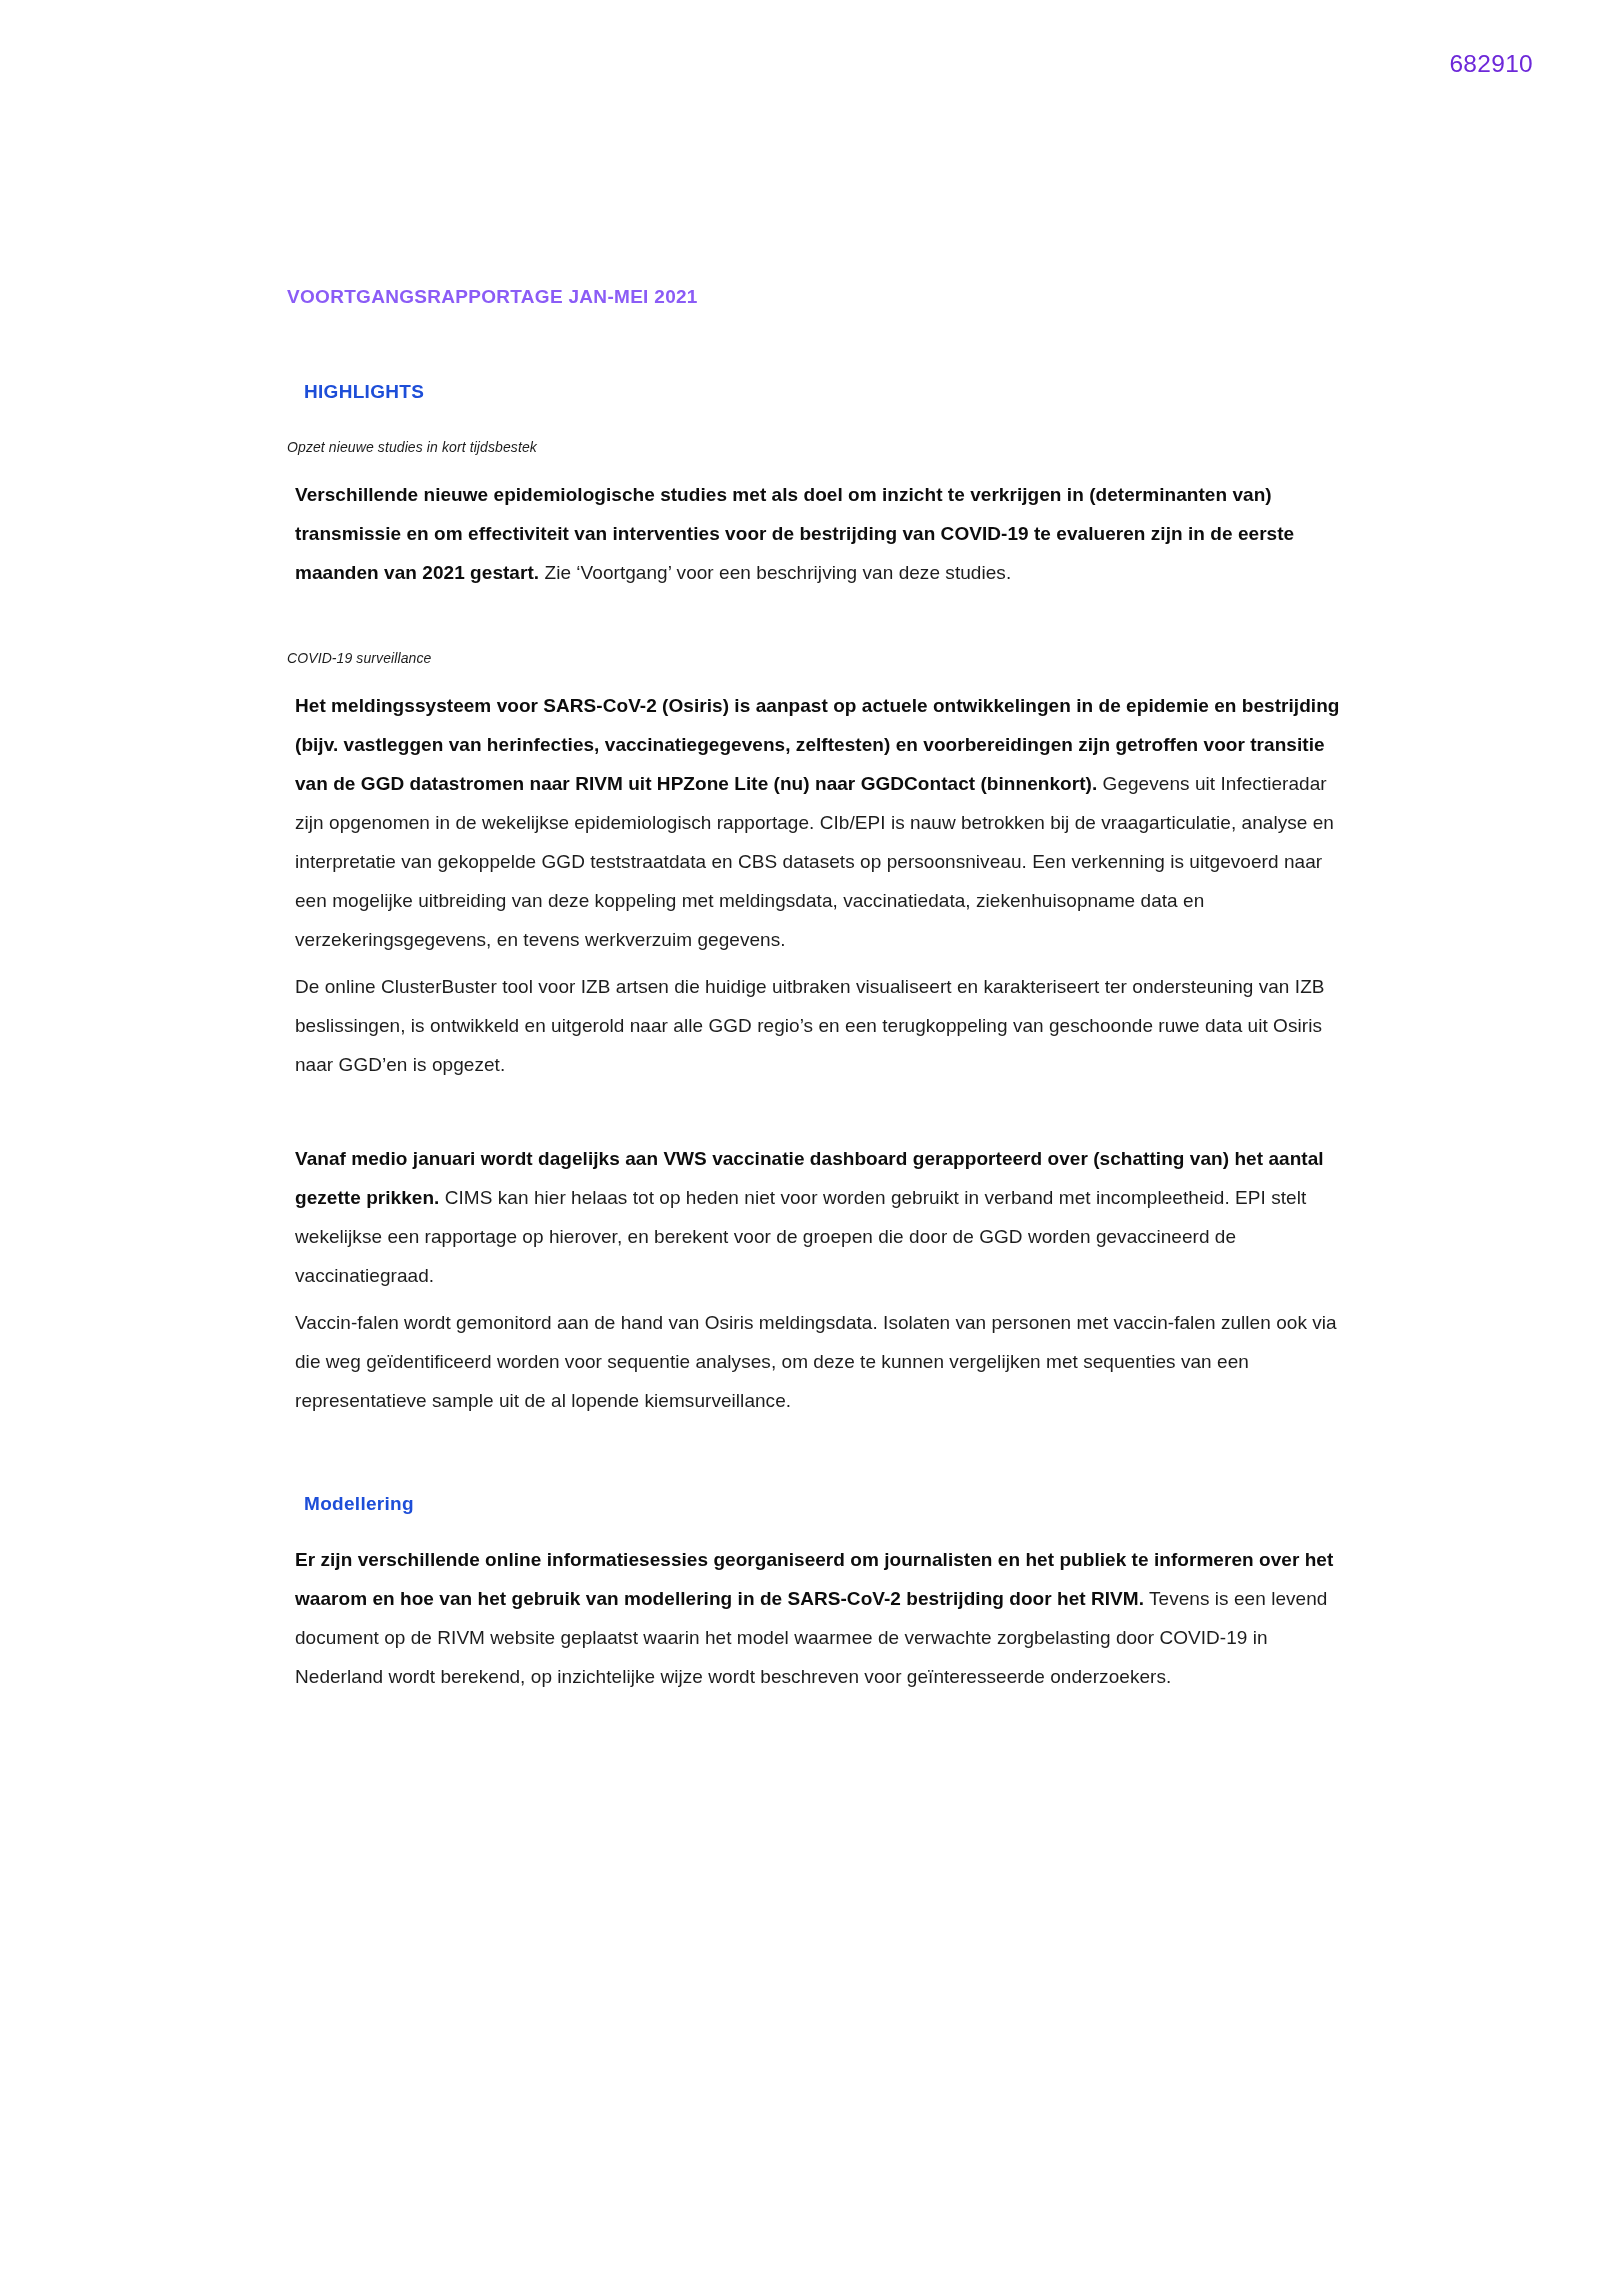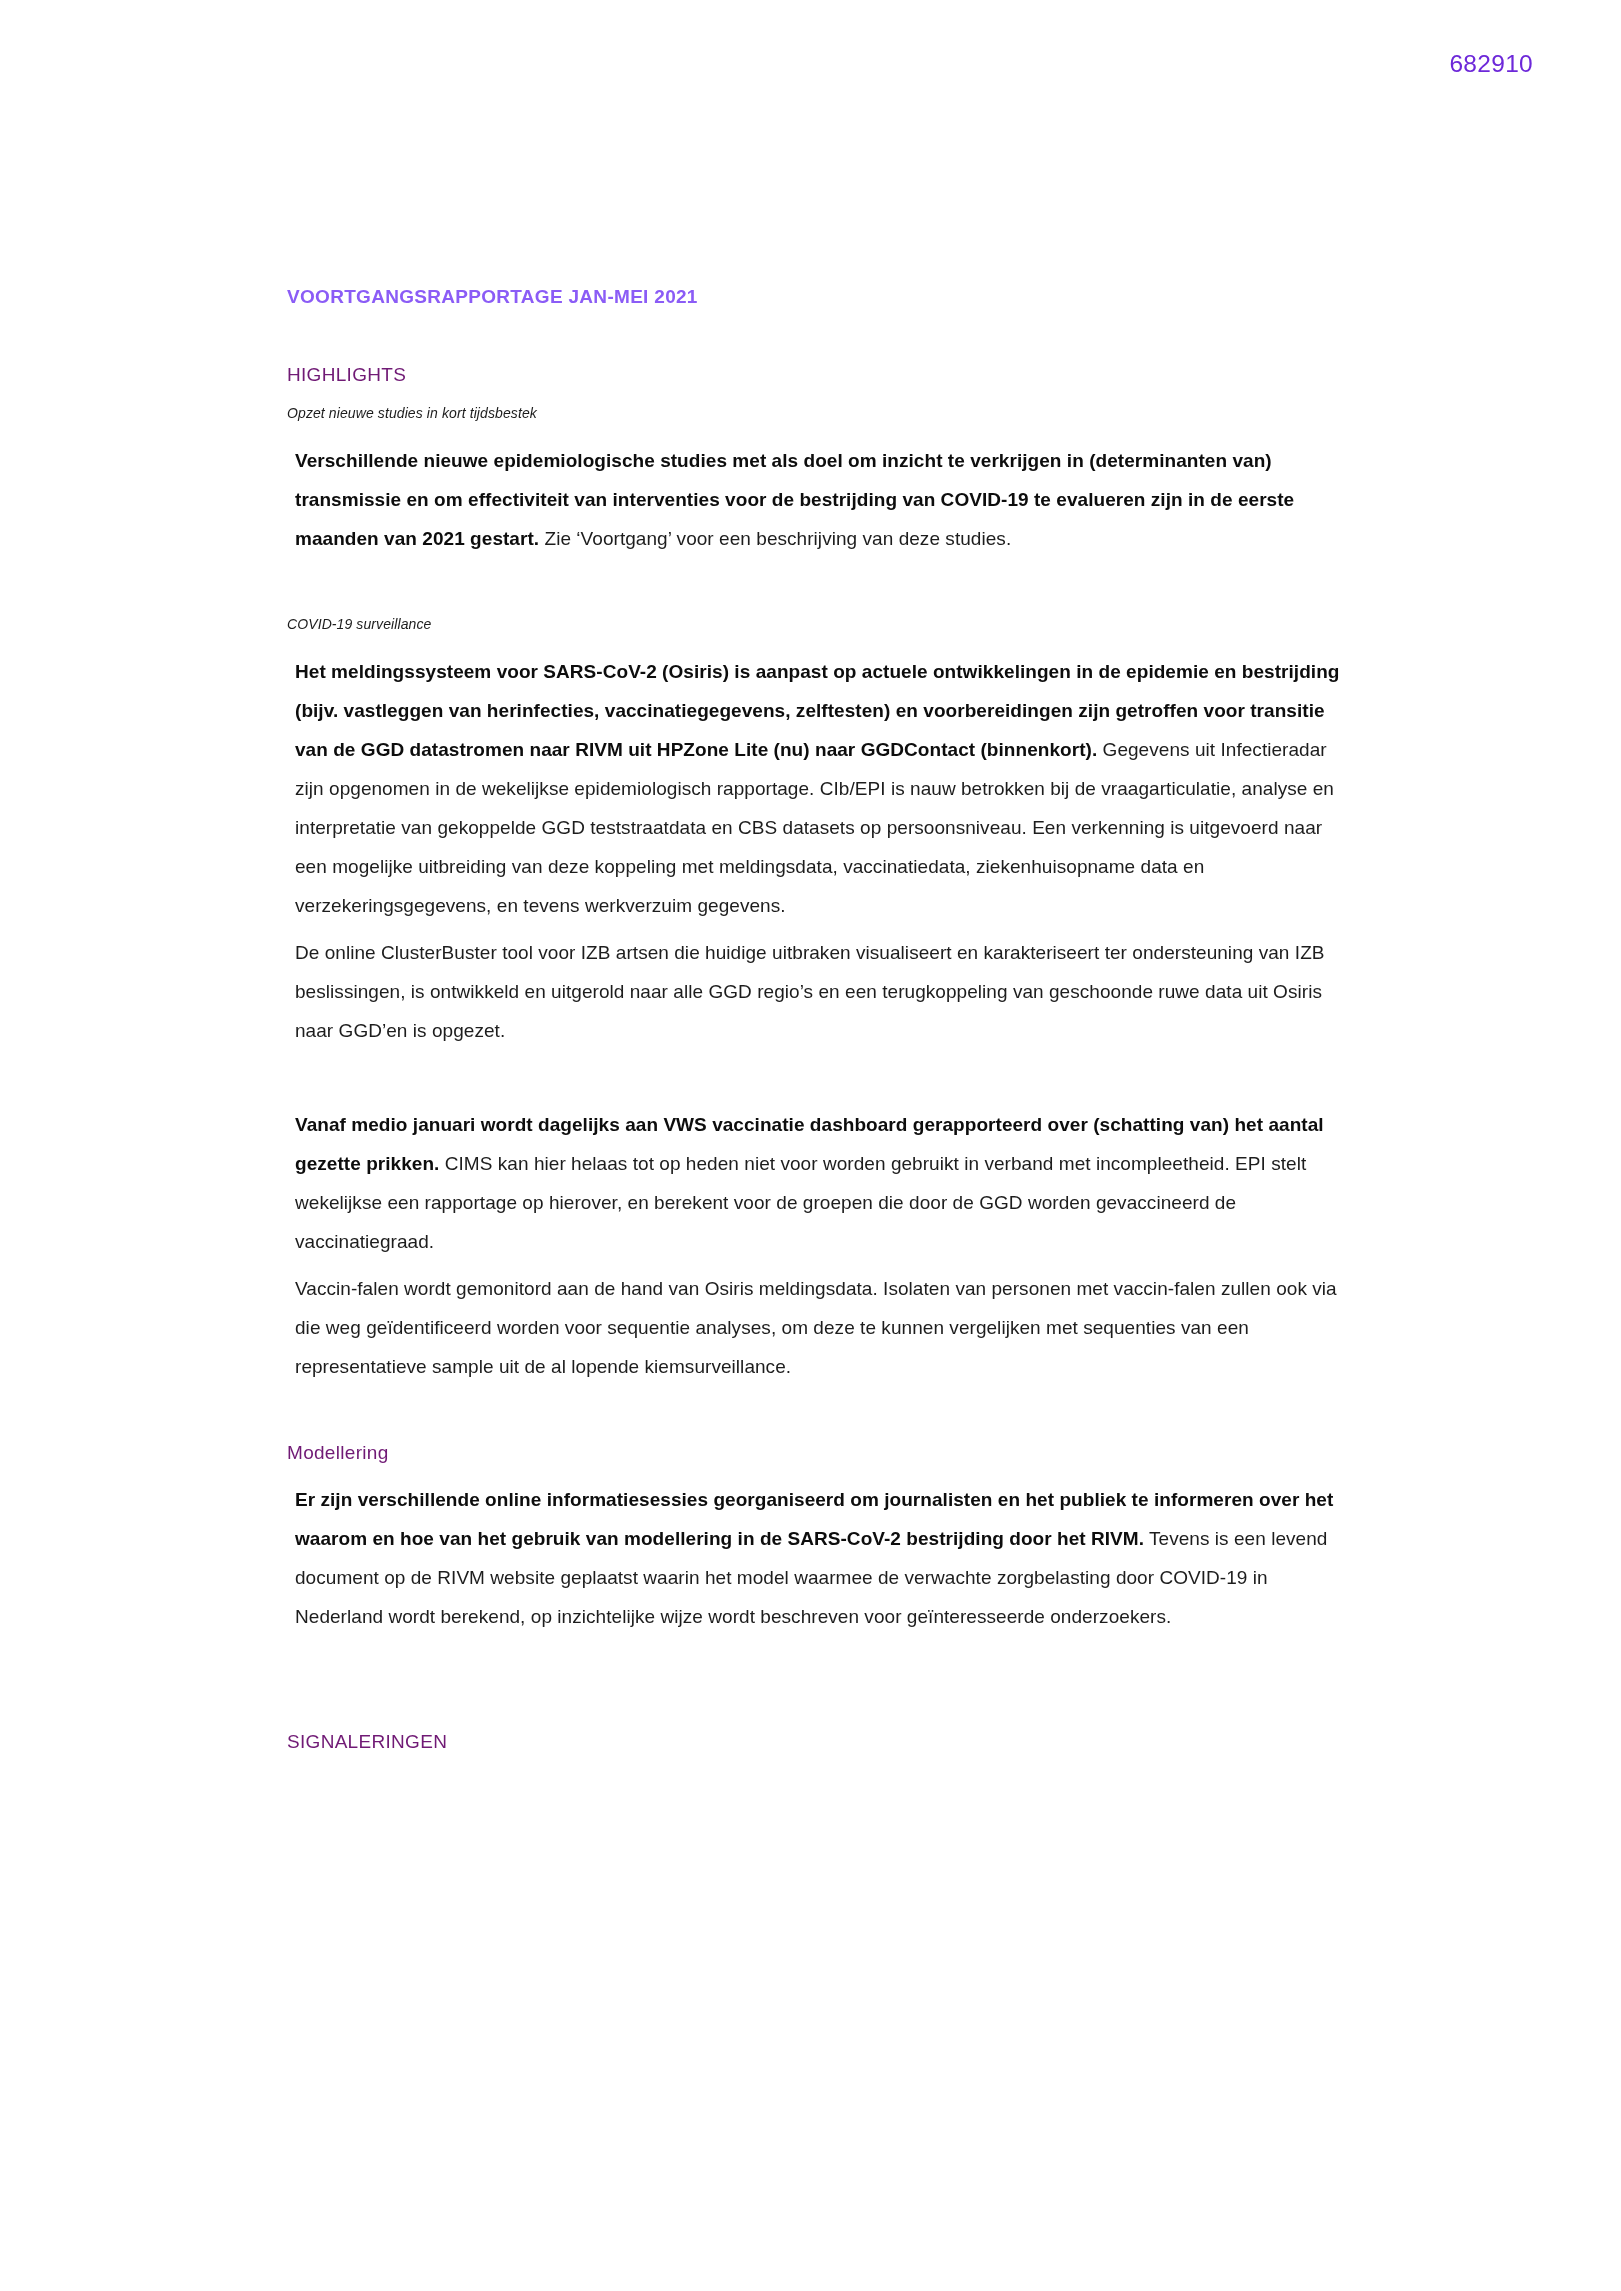--- a/index.html
+++ b/index.html
@@ -39,25 +39,25 @@
   .doc-title {
     font-size: 19px;
     font-weight: bold;
     letter-spacing: 0.3px;
     line-height: 39px;
     margin: 0 0 0 0;
     color: #8b5cf6;
   }
   .section-heading {
     font-size: 19px;
-    font-weight: normal;
+    font-weight: bold;
     letter-spacing: 0.3px;
     line-height: 39px;
-    margin: 0;
-    color: #701a75;
+    margin: 17px;
+    color: #1d4ed8;
   }
   .subheading {
     font-size: 14px;
     font-style: italic;
     font-weight: normal;
     line-height: 39px;
     margin: 0;
     color: #1d1d1d;
     letter-spacing: 0.1px;
   }
@@ -112,17 +112,16 @@
     <p class="para">Vaccin-falen wordt gemonitord aan de hand van Osiris meldingsdata. Isolaten van personen met vaccin-falen zullen ook via die weg geïdentificeerd worden voor sequentie analyses, om deze te kunnen vergelijken met sequenties van een representatieve sample uit de al lopende kiemsurveillance.</p>
 
     <div class="gap-md"></div>
 
     <h2 class="section-heading">Modellering</h2>
 
     <p class="para"><span class="b">Er zijn verschillende online informatiesessies georganiseerd om journalisten en het publiek te informeren over het waarom en hoe van het gebruik van modellering in de SARS-CoV-2 bestrijding door het RIVM.</span><span> Tevens is een levend document op de RIVM website geplaatst waarin het model waarmee de verwachte zorgbelasting door COVID-19 in Nederland wordt berekend, op inzichtelijke wijze wordt beschreven voor geïnteresseerde onderzoekers.</span></p>
 
     <div class="gap-lg"></div>
 
-    <h2 class="section-heading">SIGNALERINGEN</h2>
 
   </div>
 </div>
 
 
 </body></html>

